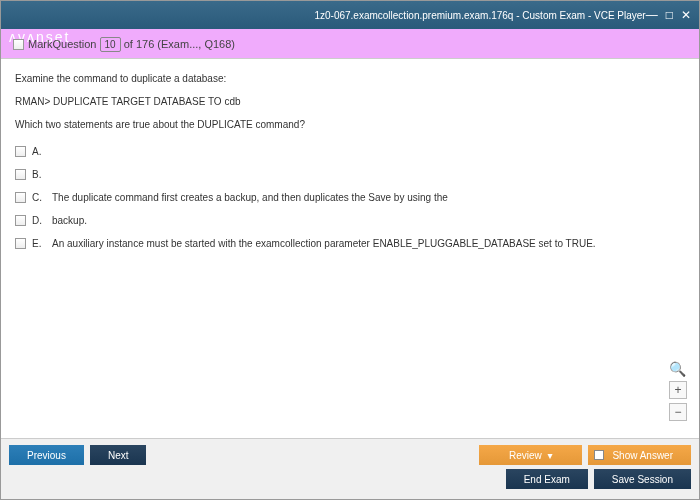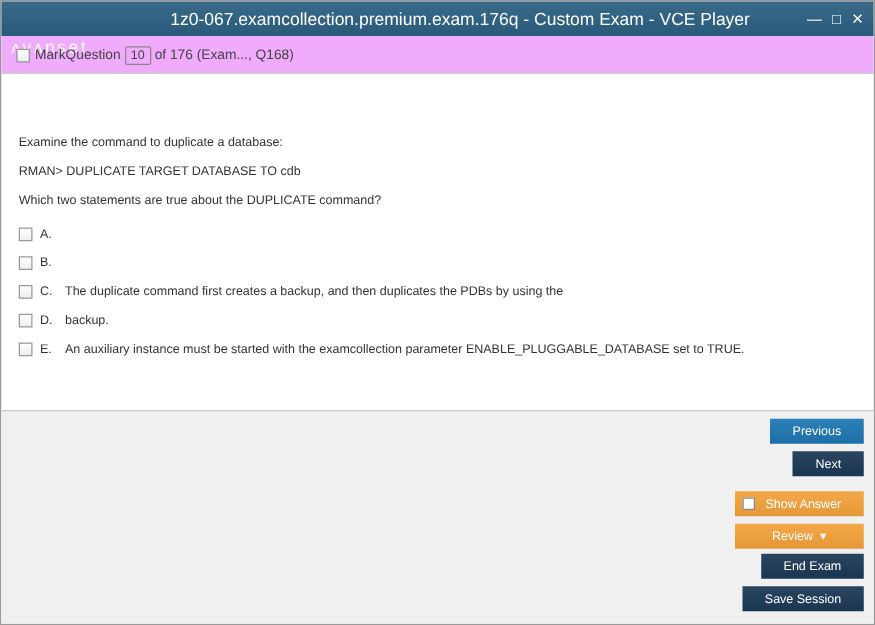--- a/index.html
+++ b/index.html
@@ -15,21 +15,21 @@
     .title-bar {
       background: linear-gradient(to bottom, #3a6a8a, #2a5a7a);
       color: #fff;
       height: 28px;
       display: flex;
       align-items: center;
       padding: 0 8px;
       font-size: 11px;
     }
     .logo { font-size: 14px; letter-spacing: 2px; font-weight: 300; margin-right: 20px; margin-top: 44px; }
-    .title-text { flex: 1; text-align: center; font-size: 14px; }
+    .title-text { flex: 1; text-align: right; font-size: 10px; }
     .window-controls { display: flex; gap: 8px; font-size: 12px; }
     .window-controls span { cursor: pointer; }
     .question-header {
       background: #f0abfc;
       border-bottom: 1px solid #ccc;
       padding: 8px 12px;
       display: flex;
       align-items: center;
       font-size: 11px;
       color: #444;
@@ -42,21 +42,20 @@
       border-radius: 2px;
       font-size: 10px;
     }
     .content {
       padding: 12px 14px;
       font-size: 10px;
       color: #333;
       line-height: 1.5;
       height: 360px;
       overflow: auto;
-      margin-top: 36px;
     }
     .content p { margin-bottom: 8px; }
     .options { margin-top: 10px; }
     .option {
       display: flex;
       align-items: flex-start;
       gap: 6px;
       margin-bottom: 4px;
       padding: 2px 0;
     }
@@ -92,22 +91,21 @@
       position: absolute;
       bottom: 0; left: 0; right: 0;
       background: #f0f0f0;
       border-top: 1px solid #ccc;
       padding: 6px 8px;
     }
     .button-row {
       display: flex;
       gap: 6px;
       margin-bottom: 4px;
-      align-items: flex-end;
-      flex-direction: column;
+      align-items: flex-start;
     }
     .btn {
       height: 20px;
       font-size: 10px;
       color: #fff;
       border: none;
       padding: 0 18px;
       cursor: pointer;
       display: inline-flex;
       align-items: center;
@@ -155,21 +153,21 @@
       <span class="option-check"></span>
       <span class="option-label">A.</span>
     </div>
     <div class="option">
       <span class="option-check"></span>
       <span class="option-label">B.</span>
     </div>
     <div class="option">
       <span class="option-check"></span>
       <span class="option-label">C.</span>
-      <span>The duplicate command first creates a backup, and then duplicates the PDBs by using the</span>
+      <span>The duplicate command first creates a backup, and then duplicates the Save by using the</span>
     </div>
     <div class="option">
       <span class="option-check"></span>
       <span class="option-label">D.</span>
       <span>backup.</span>
     </div>
     <div class="option">
       <span class="option-check"></span>
       <span class="option-label">E.</span>
       <span>An auxiliary instance must be started with the examcollection parameter ENABLE_PLUGGABLE_DATABASE set to TRUE.</span>
@@ -181,23 +179,23 @@
   <span class="zoom-icon">🔍</span>
   <span class="zoom-btn">+</span>
   <span class="zoom-btn">−</span>
 </div>
 
 <div class="footer-bar">
   <div class="button-row">
     <button class="btn btn-blue">Previous</button>
     <button class="btn btn-navy">Next</button>
     <span class="spacer"></span>
+    <button class="btn btn-orange" style="padding:0 30px"><span>Review</span>&nbsp;&nbsp;▾</button>
     <button class="btn btn-orange-check">
         <span class="btn-check"></span>
         <span>Show Answer</span>
       </button>
-    <button class="btn btn-orange" style="padding:0 30px"><span>Review</span>&nbsp;&nbsp;▾</button>
   </div>
   <div class="button-row row2">
     <button class="btn btn-navy">End Exam</button>
     <button class="btn btn-navy">Save Session</button>
   </div>
 </div>
 
 </body></html>

